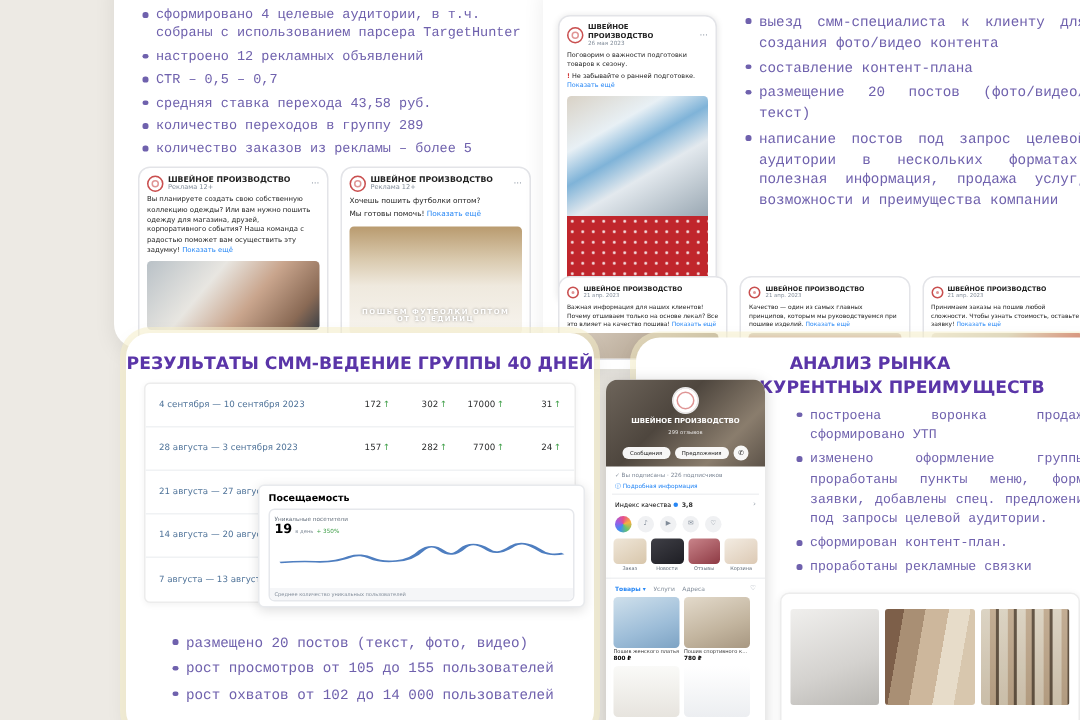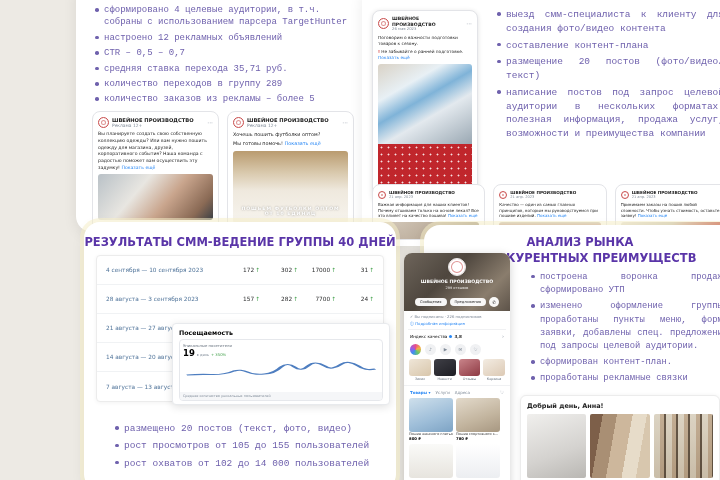--- a/index.html
+++ b/index.html
@@ -62,21 +62,21 @@
 </head>
 <body>
 
 <div class="stage">
 
   <div class="card" style="left:76px;top:-22px;width:294px;height:254px;padding:26px 16px 10px 16px;z-index:1;">
     <ul class="blist" style="font-size:9px;line-height:1.38;">
       <li>сформировано 4 целевые аудитории, в т.ч. собраны с использованием парсера TargetHunter</li>
       <li>настроено 12 рекламных объявлений</li>
       <li>CTR – 0,5 – 0,7</li>
-      <li>средняя ставка перехода 35,71 руб.</li>
+      <li>средняя ставка перехода 43,58 руб.</li>
       <li>количество переходов в группу 289</li>
       <li>количество заказов из рекламы – более 5</li>
     </ul>
 
     <div style="display:flex;gap:8px;margin-top:5px;">
 
       <div class="vkpost" style="flex:1 1 0;height:126px;">
         <div class="vkhead">
           <span class="avatar"></span>
           <span>
@@ -348,21 +348,20 @@
           <div style="height:34px;border-radius:3px;background:linear-gradient(180deg,#fafaf8,#e7e4de);"></div>
         </div>
         <div style="width:44px;">
           <div style="height:34px;border-radius:3px;background:linear-gradient(180deg,#ffffff,#eceef1);"></div>
         </div>
       </div>
     </div>
 
     <div style="position:absolute;left:96px;top:170px;width:200px;height:92px;background:#fff;
                 border:1px solid #ececec;border-radius:6px;box-shadow:0 1px 5px rgba(0,0,0,.08);padding:6px;">
-      <div style="font-size:6.5px;font-weight:bold;color:#222;">Добрый день, Анна!</div>
       <div style="display:flex;gap:4px;margin-top:4px;">
         <div style="flex:1 1 0;height:64px;border-radius:2px;background:linear-gradient(160deg,#f0efed,#d4d2cf 60%,#b9b7b3);"></div>
         <div style="flex:1 1 0;height:64px;border-radius:2px;background:linear-gradient(100deg,#7d5f49 0 18%,#a98f74 18% 38%,#cdb79c 38% 60%,#e7dcc9 60% 80%,#d8c7ae 80%);"></div>
         <div style="flex:1 1 0;height:64px;border-radius:2px;background:repeating-linear-gradient(90deg,#e8e2d6 0 6px,#cdb9a2 6px 10px,#6b5d4e 10px 12px),linear-gradient(180deg,#f2efe9,#ddd5c8);background-blend-mode:multiply;"></div>
       </div>
     </div>
   </div>
 
 </div>
 

